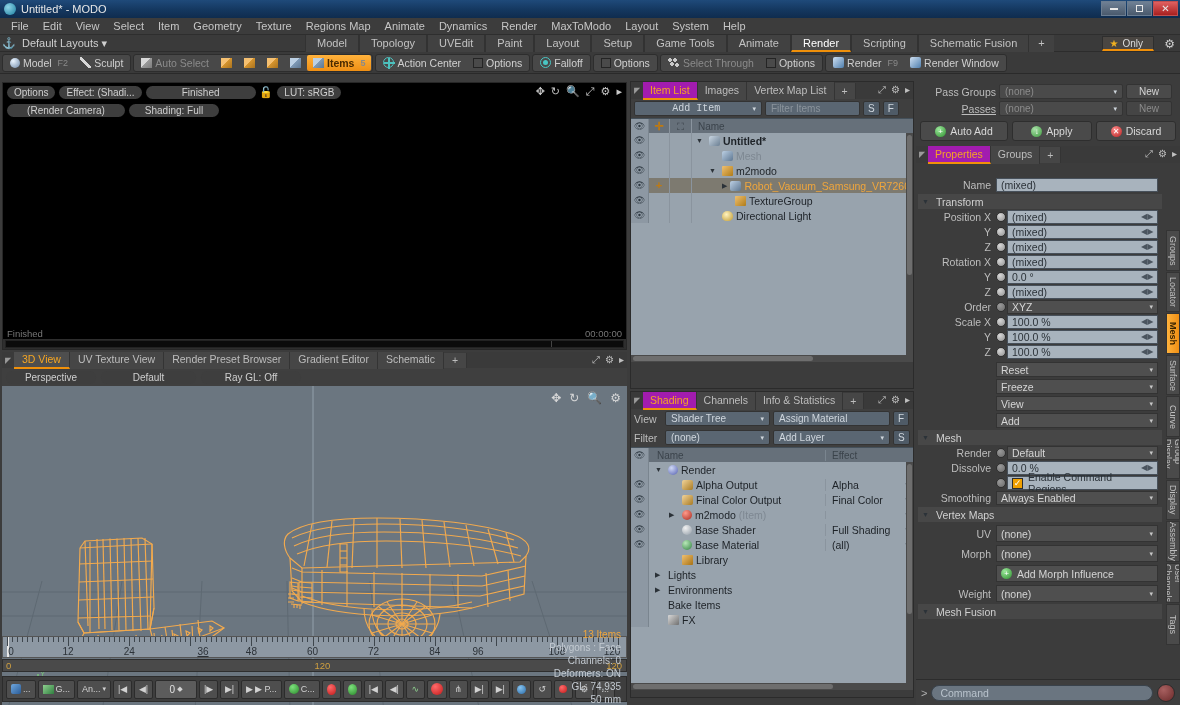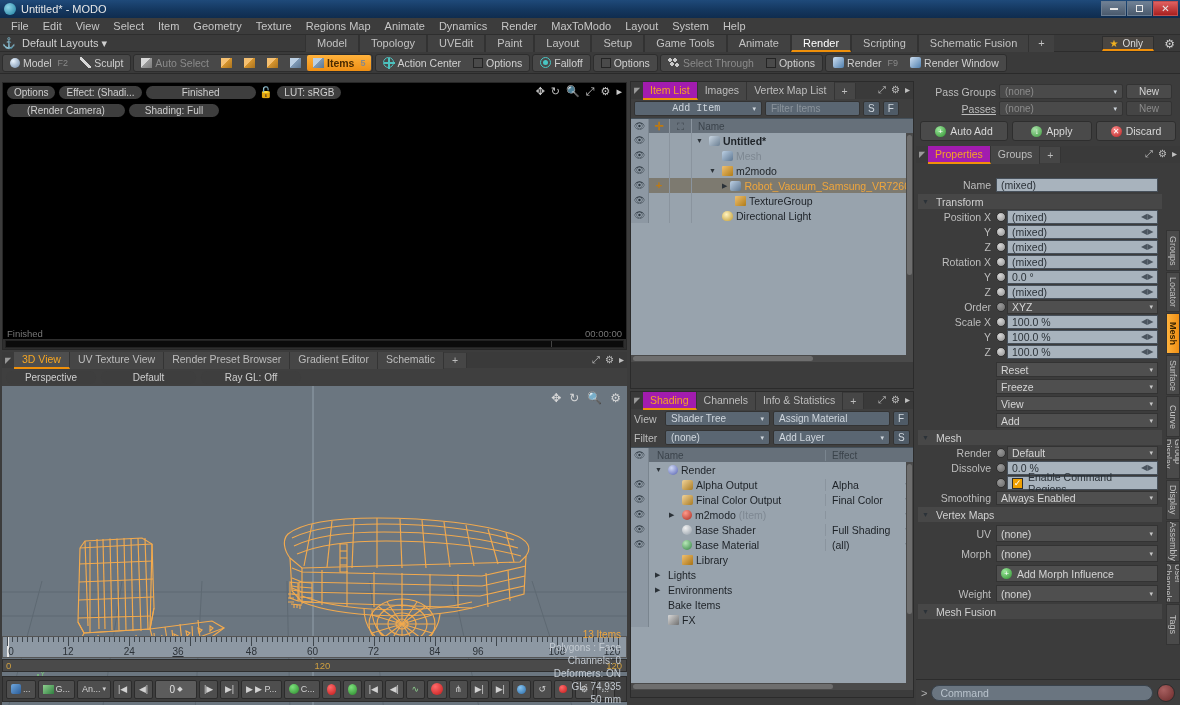--- a/index.html
+++ b/index.html
@@ -670,21 +670,21 @@
             <div class="tick" style="left: 584.45px;"></div>
             <div class="tick" style="left: 589.542px;"></div>
             <div class="tick" style="left: 594.633px;"></div>
             <div class="tick" style="left: 599.725px;"></div>
             <div class="tick" style="left: 604.817px;"></div>
             <div class="tick" style="left: 609.908px;"></div>
             <div class="tick maj" style="left: 615px;"></div>
             <div class="lbl" style="left: 8px;">0</div>
             <div class="lbl" style="left: 65.1px;">12</div>
             <div class="lbl" style="left: 126.2px;">24</div>
-            <div class="lbl" style="left: 175px; text-decoration: underline;">36</div>
+            <div class="lbl" style="left: 200px; text-decoration: underline;">36</div>
             <div class="lbl" style="left: 248.4px;">48</div>
             <div class="lbl" style="left: 309.5px;">60</div>
             <div class="lbl" style="left: 370.6px;">72</div>
             <div class="lbl" style="left: 431.7px;">84</div>
             <div class="lbl" style="left: 475px;">96</div>
             <div class="lbl" style="left: 553.9px;">108</div>
             <div class="lbl" style="left: 609px;">120</div>
           </div>
         <div class="tl-range">
           <span class="st">0</span>

